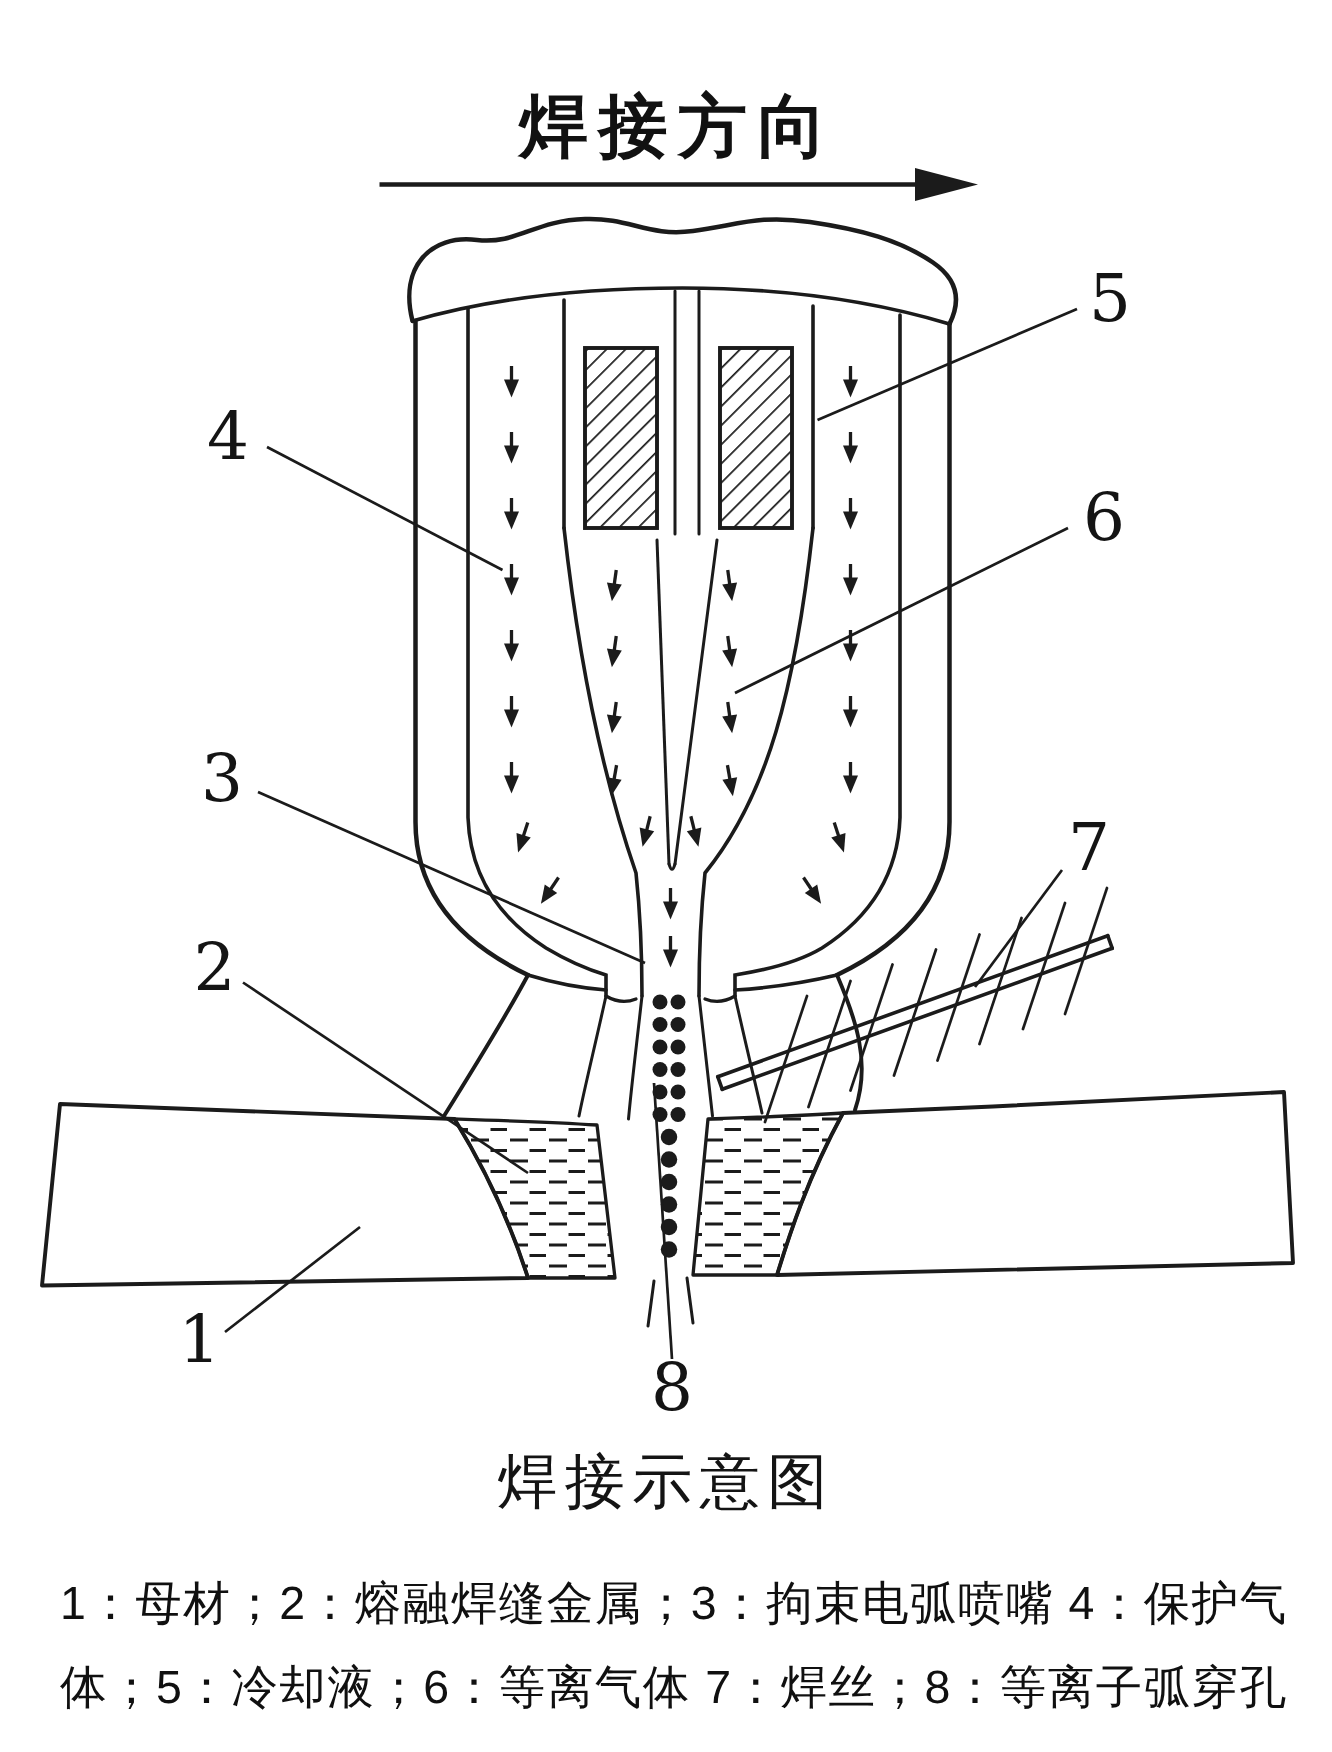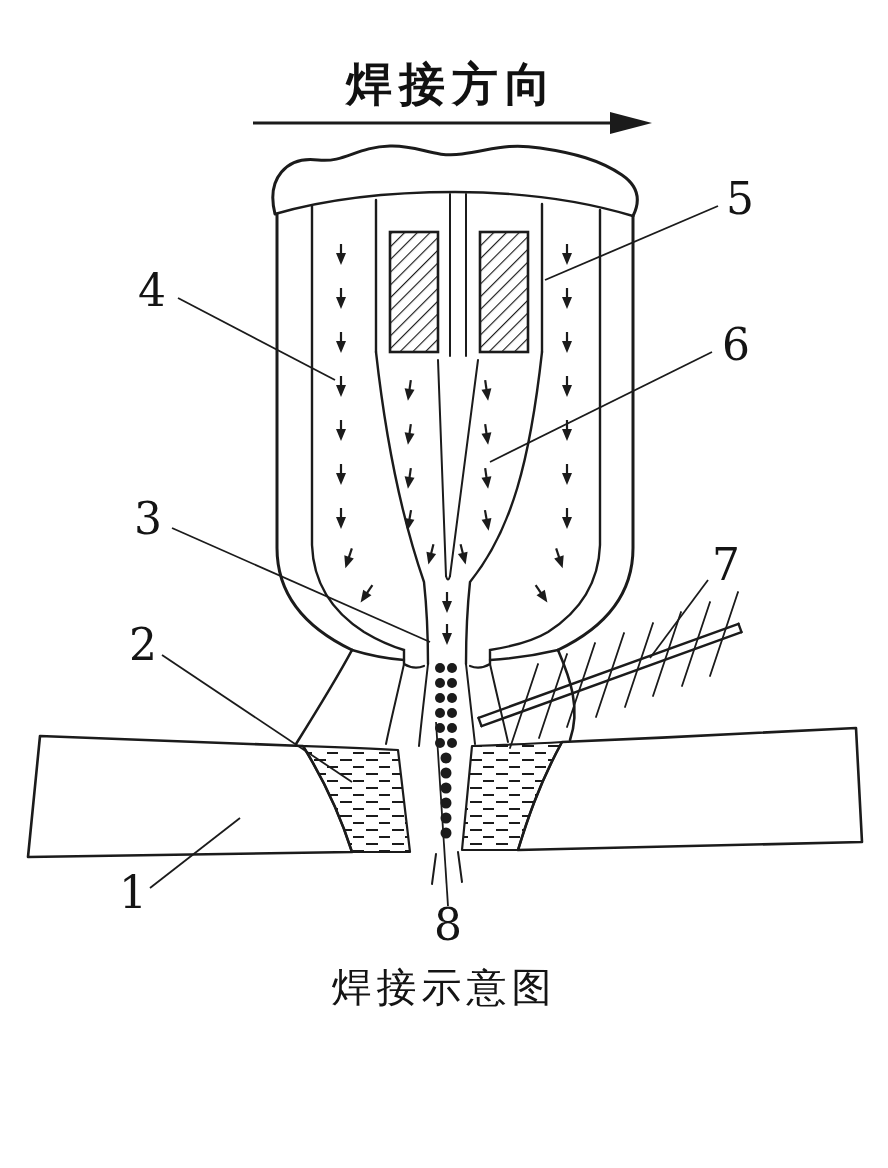--- a/index.html
+++ b/index.html
@@ -228,14 +228,18 @@
         <text class="num" x="143" y="660" text-anchor="middle">2</text>
         <text class="num" x="726" y="580" text-anchor="middle">7</text>
         <text class="num" x="133" y="908" text-anchor="middle">1</text>
         <text class="num" x="448" y="940" text-anchor="middle">8</text>
       </g>
     </g>
   </svg>
 
   <div class="caption">焊接示意图</div>
 
+  <div class="legend">
+    <div>1：母材；2：熔融焊缝金属；3：拘束电弧喷嘴 4：保护气</div>
+    <div>体；5：冷却液；6：等离气体 7：焊丝；8：等离子弧穿孔</div>
+  </div>
 
 </div>
 
 </body></html>

